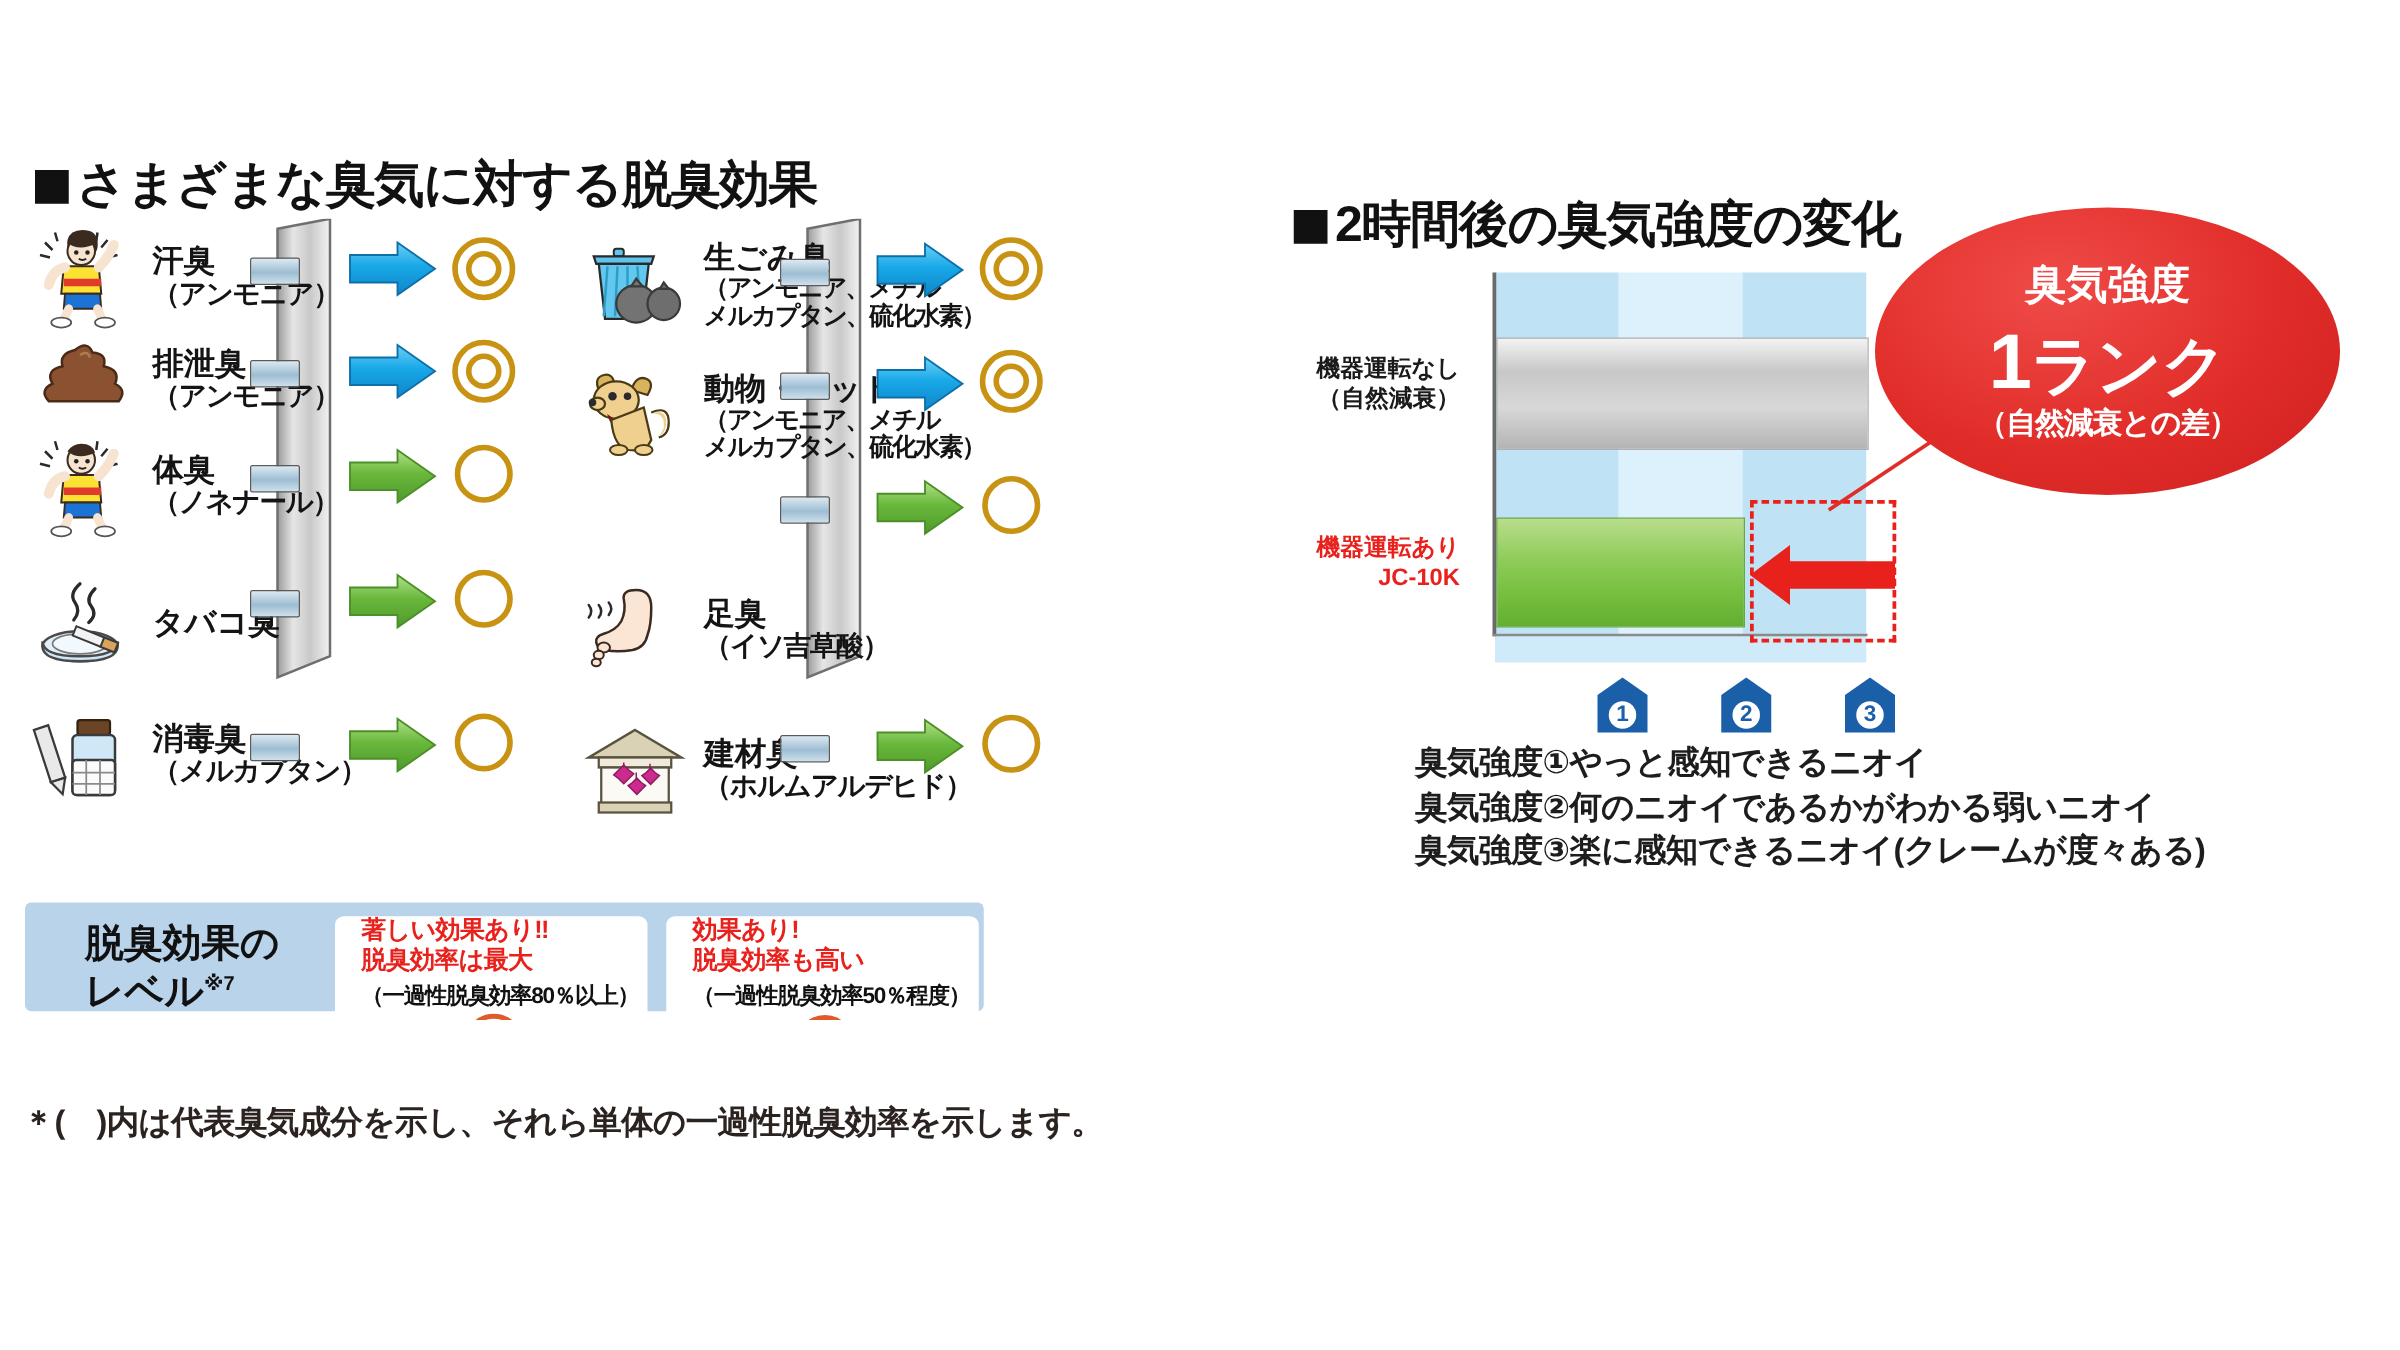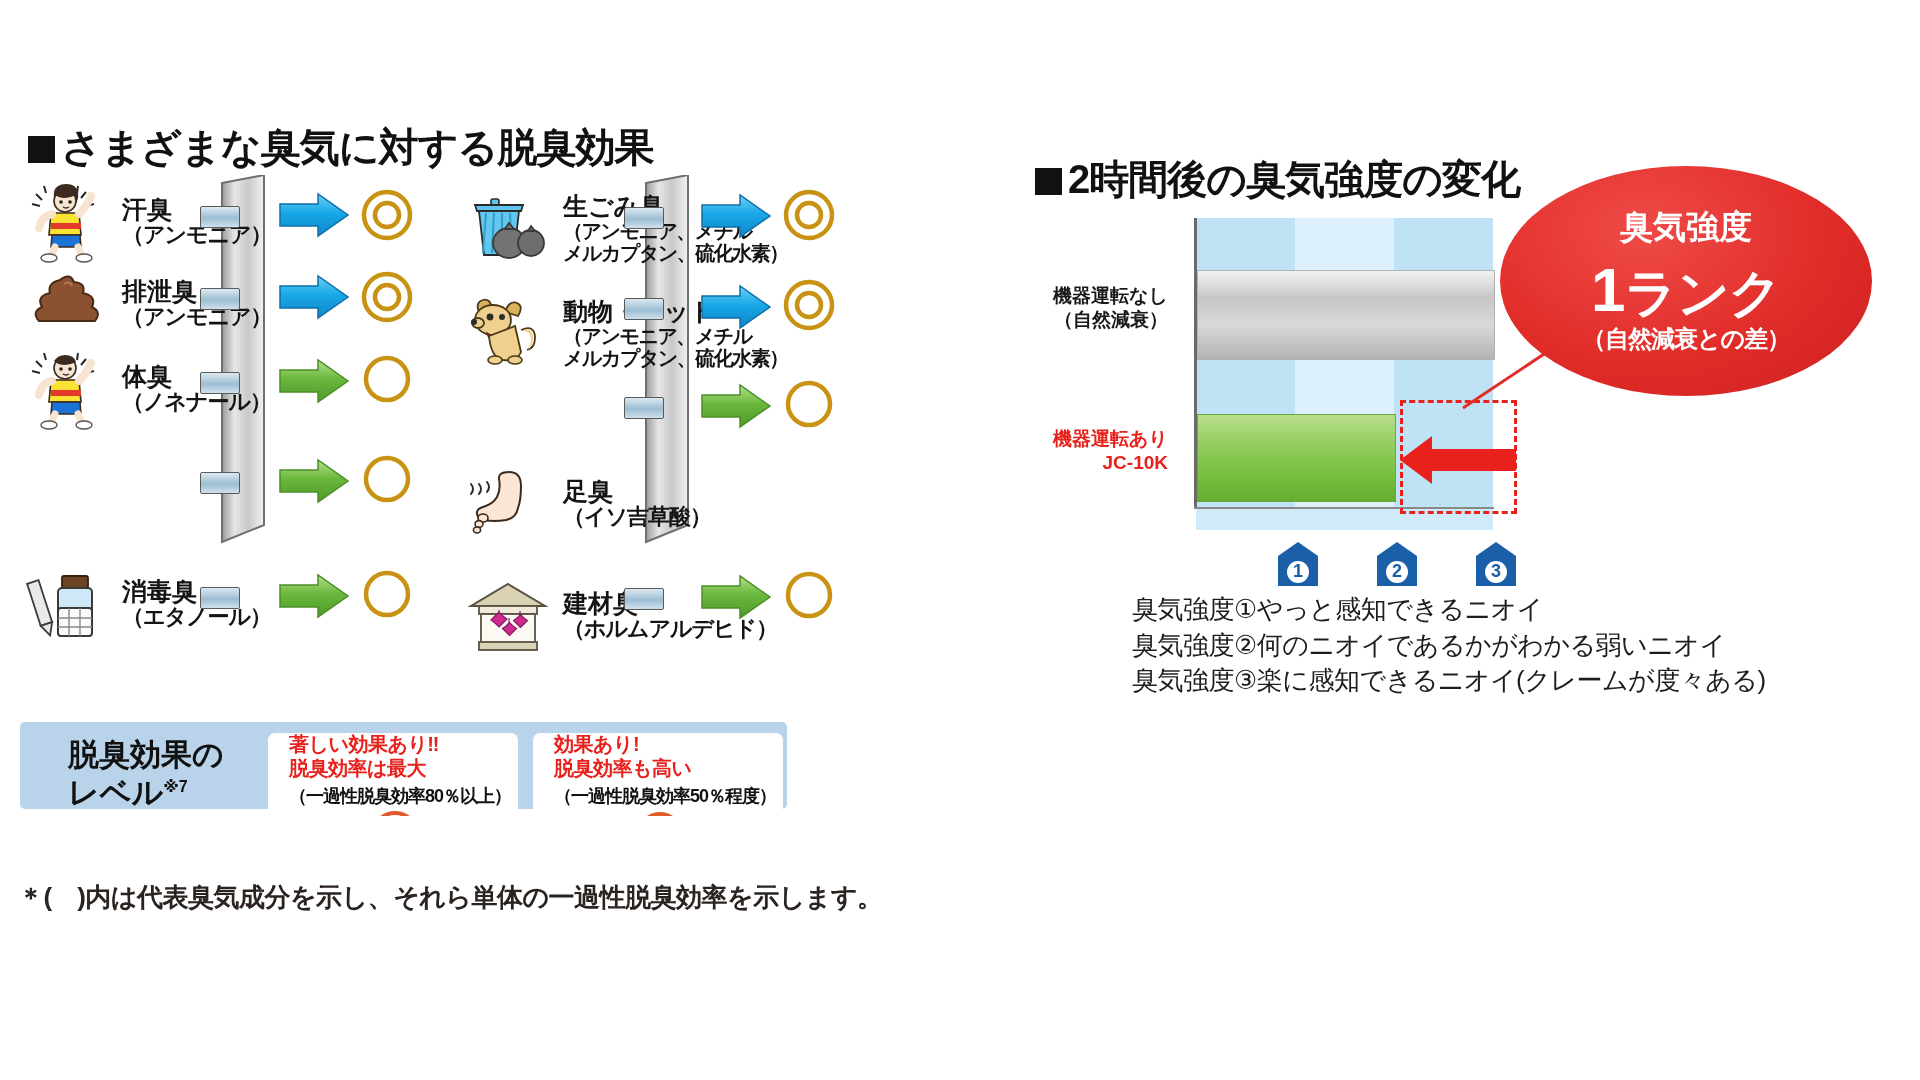--- a/index.html
+++ b/index.html
@@ -116,21 +116,21 @@
   #callout .c4{font-size:24px;font-weight:700;margin-top:6px;letter-spacing:-1px;}
 
   #dashed-box{
     position:absolute;left:1400px;top:400px;width:111px;height:108px;
     border:3px dashed #e8211c;
   }
   #red-arrow{position:absolute;left:1398px;top:432px;}
 
   #intensity-notes{
     position:absolute;left:1132px;top:592px;
-    font-size:26px;font-weight:400;color:#1d1d1d;line-height:1.33;letter-spacing:-0.5px;white-space:nowrap;
+    font-size:26px;font-weight:700;color:#1d1d1d;line-height:1.33;letter-spacing:-0.5px;white-space:nowrap;
   }
   #intensity-notes div{margin-bottom:1px;}
 </style>
 </head>
 <body>
 
 <div class="stage">
 
   <div id="left-panel">
 
@@ -250,20 +250,40 @@
       </div>
     </div>
     <div class="tab-chip" style="left:200px;top:372px;"></div>
     <svg class="arrow" style="left:278px;top:358px;" width="72" height="46">
       <polygon points="2,12 40,12 40,2 70,23 40,44 40,34 2,34" fill="url(#agg)" stroke="#4b8f28" stroke-width="1.5"></polygon>
     </svg>
     <svg class="ring" style="left:360px;top:352px;" width="54" height="54">
       <circle cx="27" cy="27" r="21" fill="none" stroke="#c89212" stroke-width="4.5"></circle>
     </svg>
 
+    <div class="odor-row" style="left:24px;top:455px;">
+      <div class="icon-box">
+        <svg width="86" height="86" viewBox="0 0 86 86">
+          <g fill="none" stroke="#2a2a2a" stroke-width="2.6" stroke-linecap="round">
+            <path d="M40 12 q-9 8-4 15 q5 7-1 14"></path>
+            <path d="M52 16 q-8 8-3 14 q5 7-2 13"></path>
+          </g>
+          <ellipse cx="40" cy="62" rx="30" ry="12" fill="#dff0fb" stroke="#4a4a4a" stroke-width="2"></ellipse>
+          <path d="M10 62 q0 12 30 12 q30 0 30-12 v-4 q0 12-30 12 q-30 0-30-12z" fill="#cfe6f7" stroke="#4a4a4a" stroke-width="2"></path>
+          <ellipse cx="40" cy="60" rx="22" ry="8" fill="#f1f9ff" stroke="#7a7a7a" stroke-width="1.4"></ellipse>
+          <g transform="rotate(22 46 56)">
+            <rect x="34" y="50" width="34" height="8" fill="#f3f3f3" stroke="#3a3a3a" stroke-width="1.6"></rect>
+            <rect x="58" y="50" width="12" height="8" fill="#d9a35c" stroke="#3a3a3a" stroke-width="1.6"></rect>
+          </g>
+        </svg>
+      </div>
+      <div class="odor-label" style="margin-left:12px;">
+        <div>タバコ臭</div>
+      </div>
+    </div>
     <div class="tab-chip" style="left:200px;top:472px;"></div>
     <svg class="arrow" style="left:278px;top:458px;" width="72" height="46">
       <polygon points="2,12 40,12 40,2 70,23 40,44 40,34 2,34" fill="url(#agg)" stroke="#4b8f28" stroke-width="1.5"></polygon>
     </svg>
     <svg class="ring" style="left:360px;top:452px;" width="54" height="54">
       <circle cx="27" cy="27" r="21" fill="none" stroke="#c89212" stroke-width="4.5"></circle>
     </svg>
 
     <div class="odor-row" style="left:24px;top:560px;">
       <div class="icon-box">
@@ -275,21 +295,21 @@
           <rect x="38" y="16" width="26" height="12" rx="2" fill="#6b4426" stroke="#33200f" stroke-width="1.8"></rect>
           <rect x="34" y="28" width="34" height="48" rx="4" fill="#cfe8f7" stroke="#3a3a3a" stroke-width="2"></rect>
           <rect x="34" y="48" width="34" height="28" rx="3" fill="#fbfbfb" stroke="#3a3a3a" stroke-width="2"></rect>
           <g stroke="#8a8a8a" stroke-width="1.4" fill="none">
             <path d="M34 58 h34 M34 67 h34 M45 48 v28 M56 48 v28"></path>
           </g>
         </svg>
       </div>
       <div class="odor-label" style="margin-left:12px;">
         <div>消毒臭</div>
-        <div class="sub">（エタノール）</div>
+        <div class="sub">（メルカプタン）</div>
       </div>
     </div>
     <div class="tab-chip" style="left:200px;top:587px;"></div>
     <svg class="arrow" style="left:278px;top:573px;" width="72" height="46">
       <polygon points="2,12 40,12 40,2 70,23 40,44 40,34 2,34" fill="url(#agg)" stroke="#4b8f28" stroke-width="1.5"></polygon>
     </svg>
     <svg class="ring" style="left:360px;top:567px;" width="54" height="54">
       <circle cx="27" cy="27" r="21" fill="none" stroke="#c89212" stroke-width="4.5"></circle>
     </svg>
 

